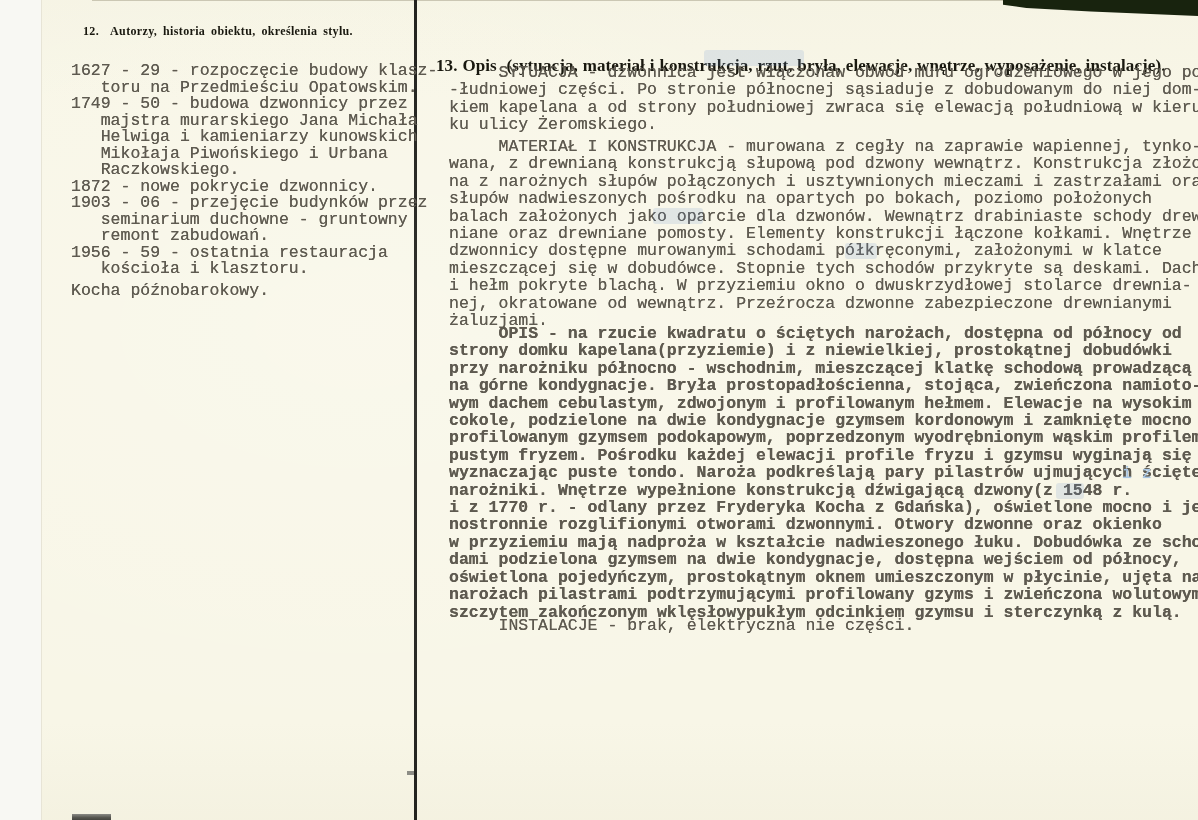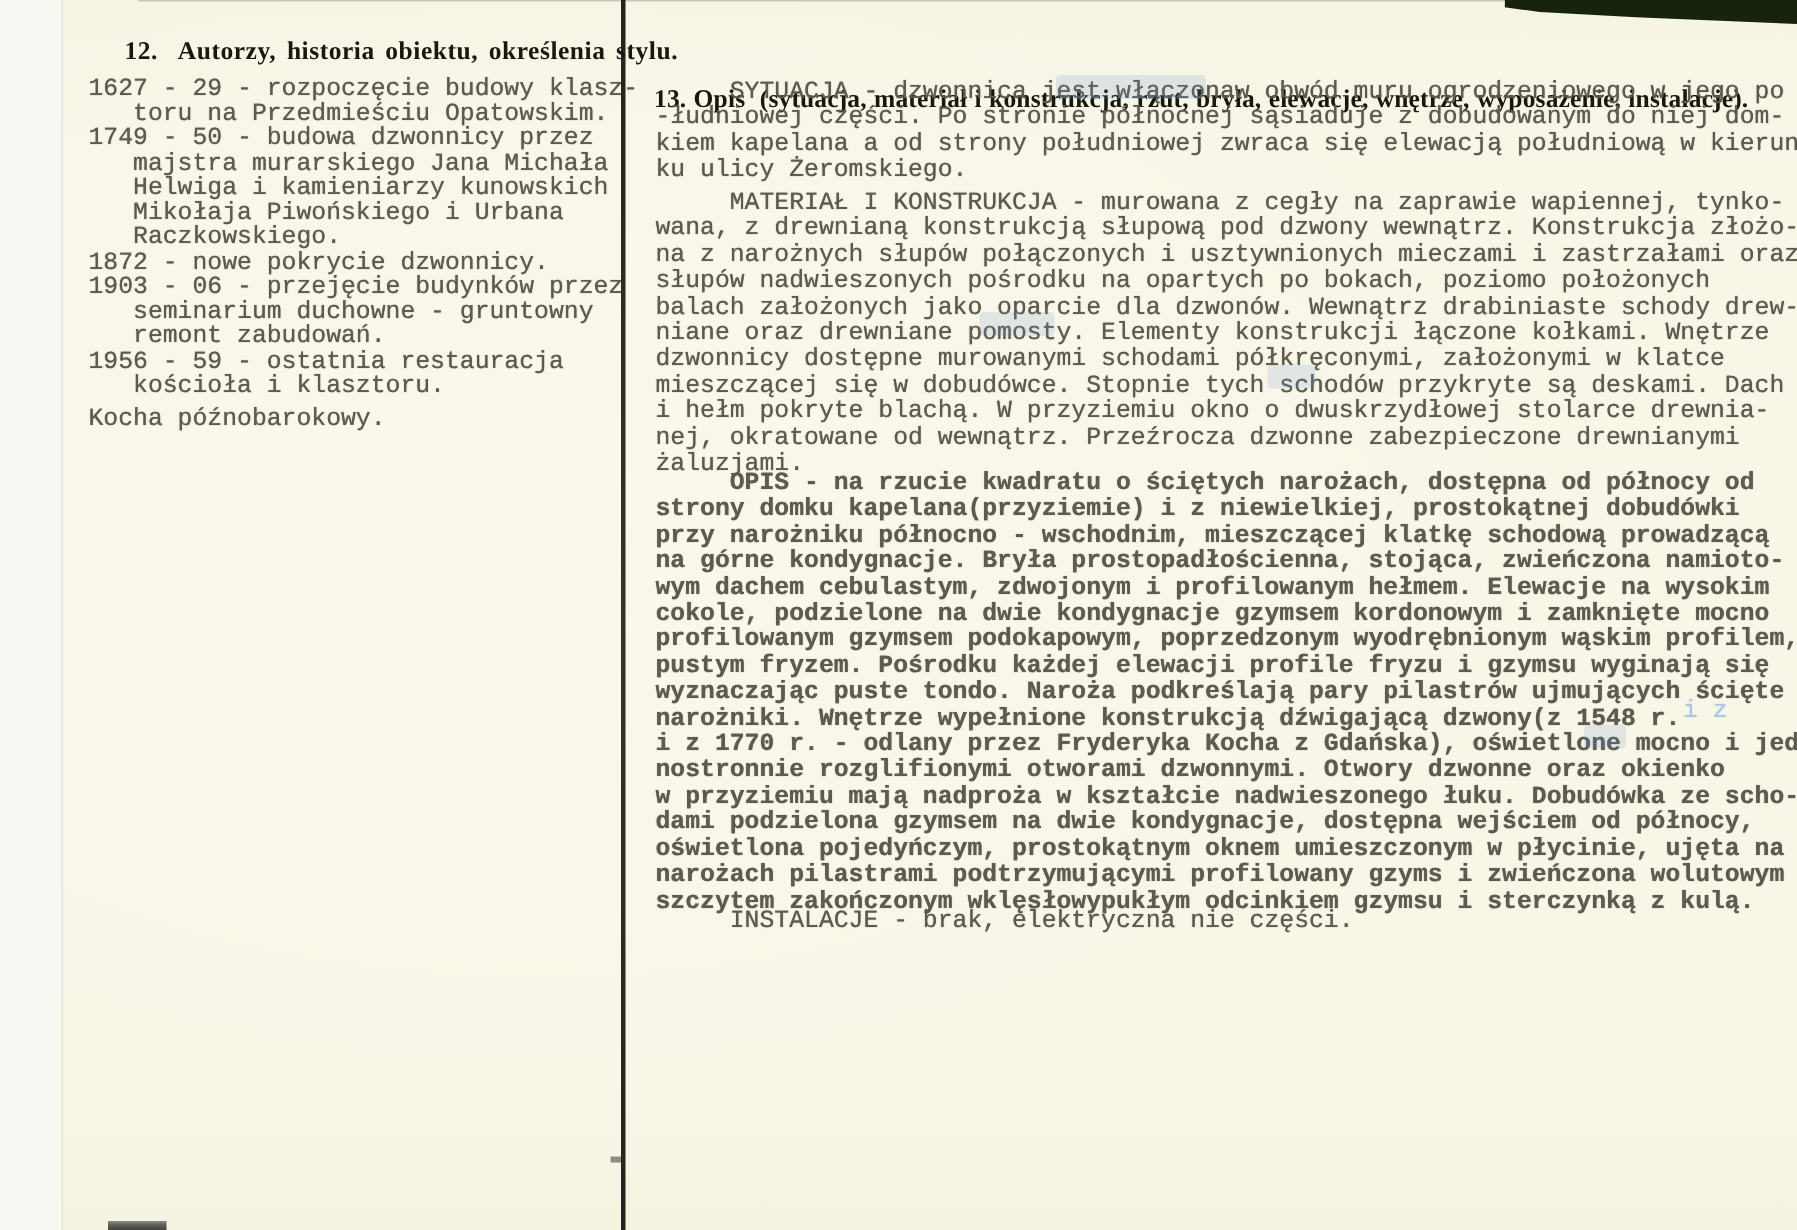--- a/index.html
+++ b/index.html
@@ -33,24 +33,24 @@
   }
   .divider-notch {
     position:absolute; left:407px; top:771px; width:7px; height:4px;
     background:#8d8d86;
   }
   .form-header {
     position:absolute;
     font-family:"Liberation Serif", serif; font-weight:bold;
     color:#19180f; white-space:pre;
   }
-  #header-12 { left:83px; top:24px; font-size:17px; letter-spacing:0.35px; word-spacing:2.5px; }
+  #header-12 { left:83px; top:24px; font-size:12px; letter-spacing:0.35px; word-spacing:2.5px; }
   #header-13 { left:436px; top:26px; font-size:17px; letter-spacing:0.1px; word-spacing:0.5px;margin-top:30px; }
   .tw {
-    position:absolute; margin:4px;
+    position:absolute; margin:16px;
     font-family:"Liberation Mono", "DejaVu Sans Mono", monospace;
     font-size:16.5px; color:#5e5a50; white-space:pre;
     text-shadow:0 0 0.6px rgba(76,72,62,0.85);
   }
   #history-block   { left:55px;  top:47px;  line-height:16.5px; }
   #style-line      { left:55px;  top:267px; line-height:16.5px; }
   #paragraph-sytuacja   { left:433px; top:48px;  line-height:17.4px; }
   #paragraph-material   { left:433px; top:122px; line-height:17.4px; }
   #paragraph-opis       { left:433px; top:309px; line-height:17.4px;font-weight:bold; }
   #paragraph-instalacje { left:433px; top:601px; line-height:17.4px; }

